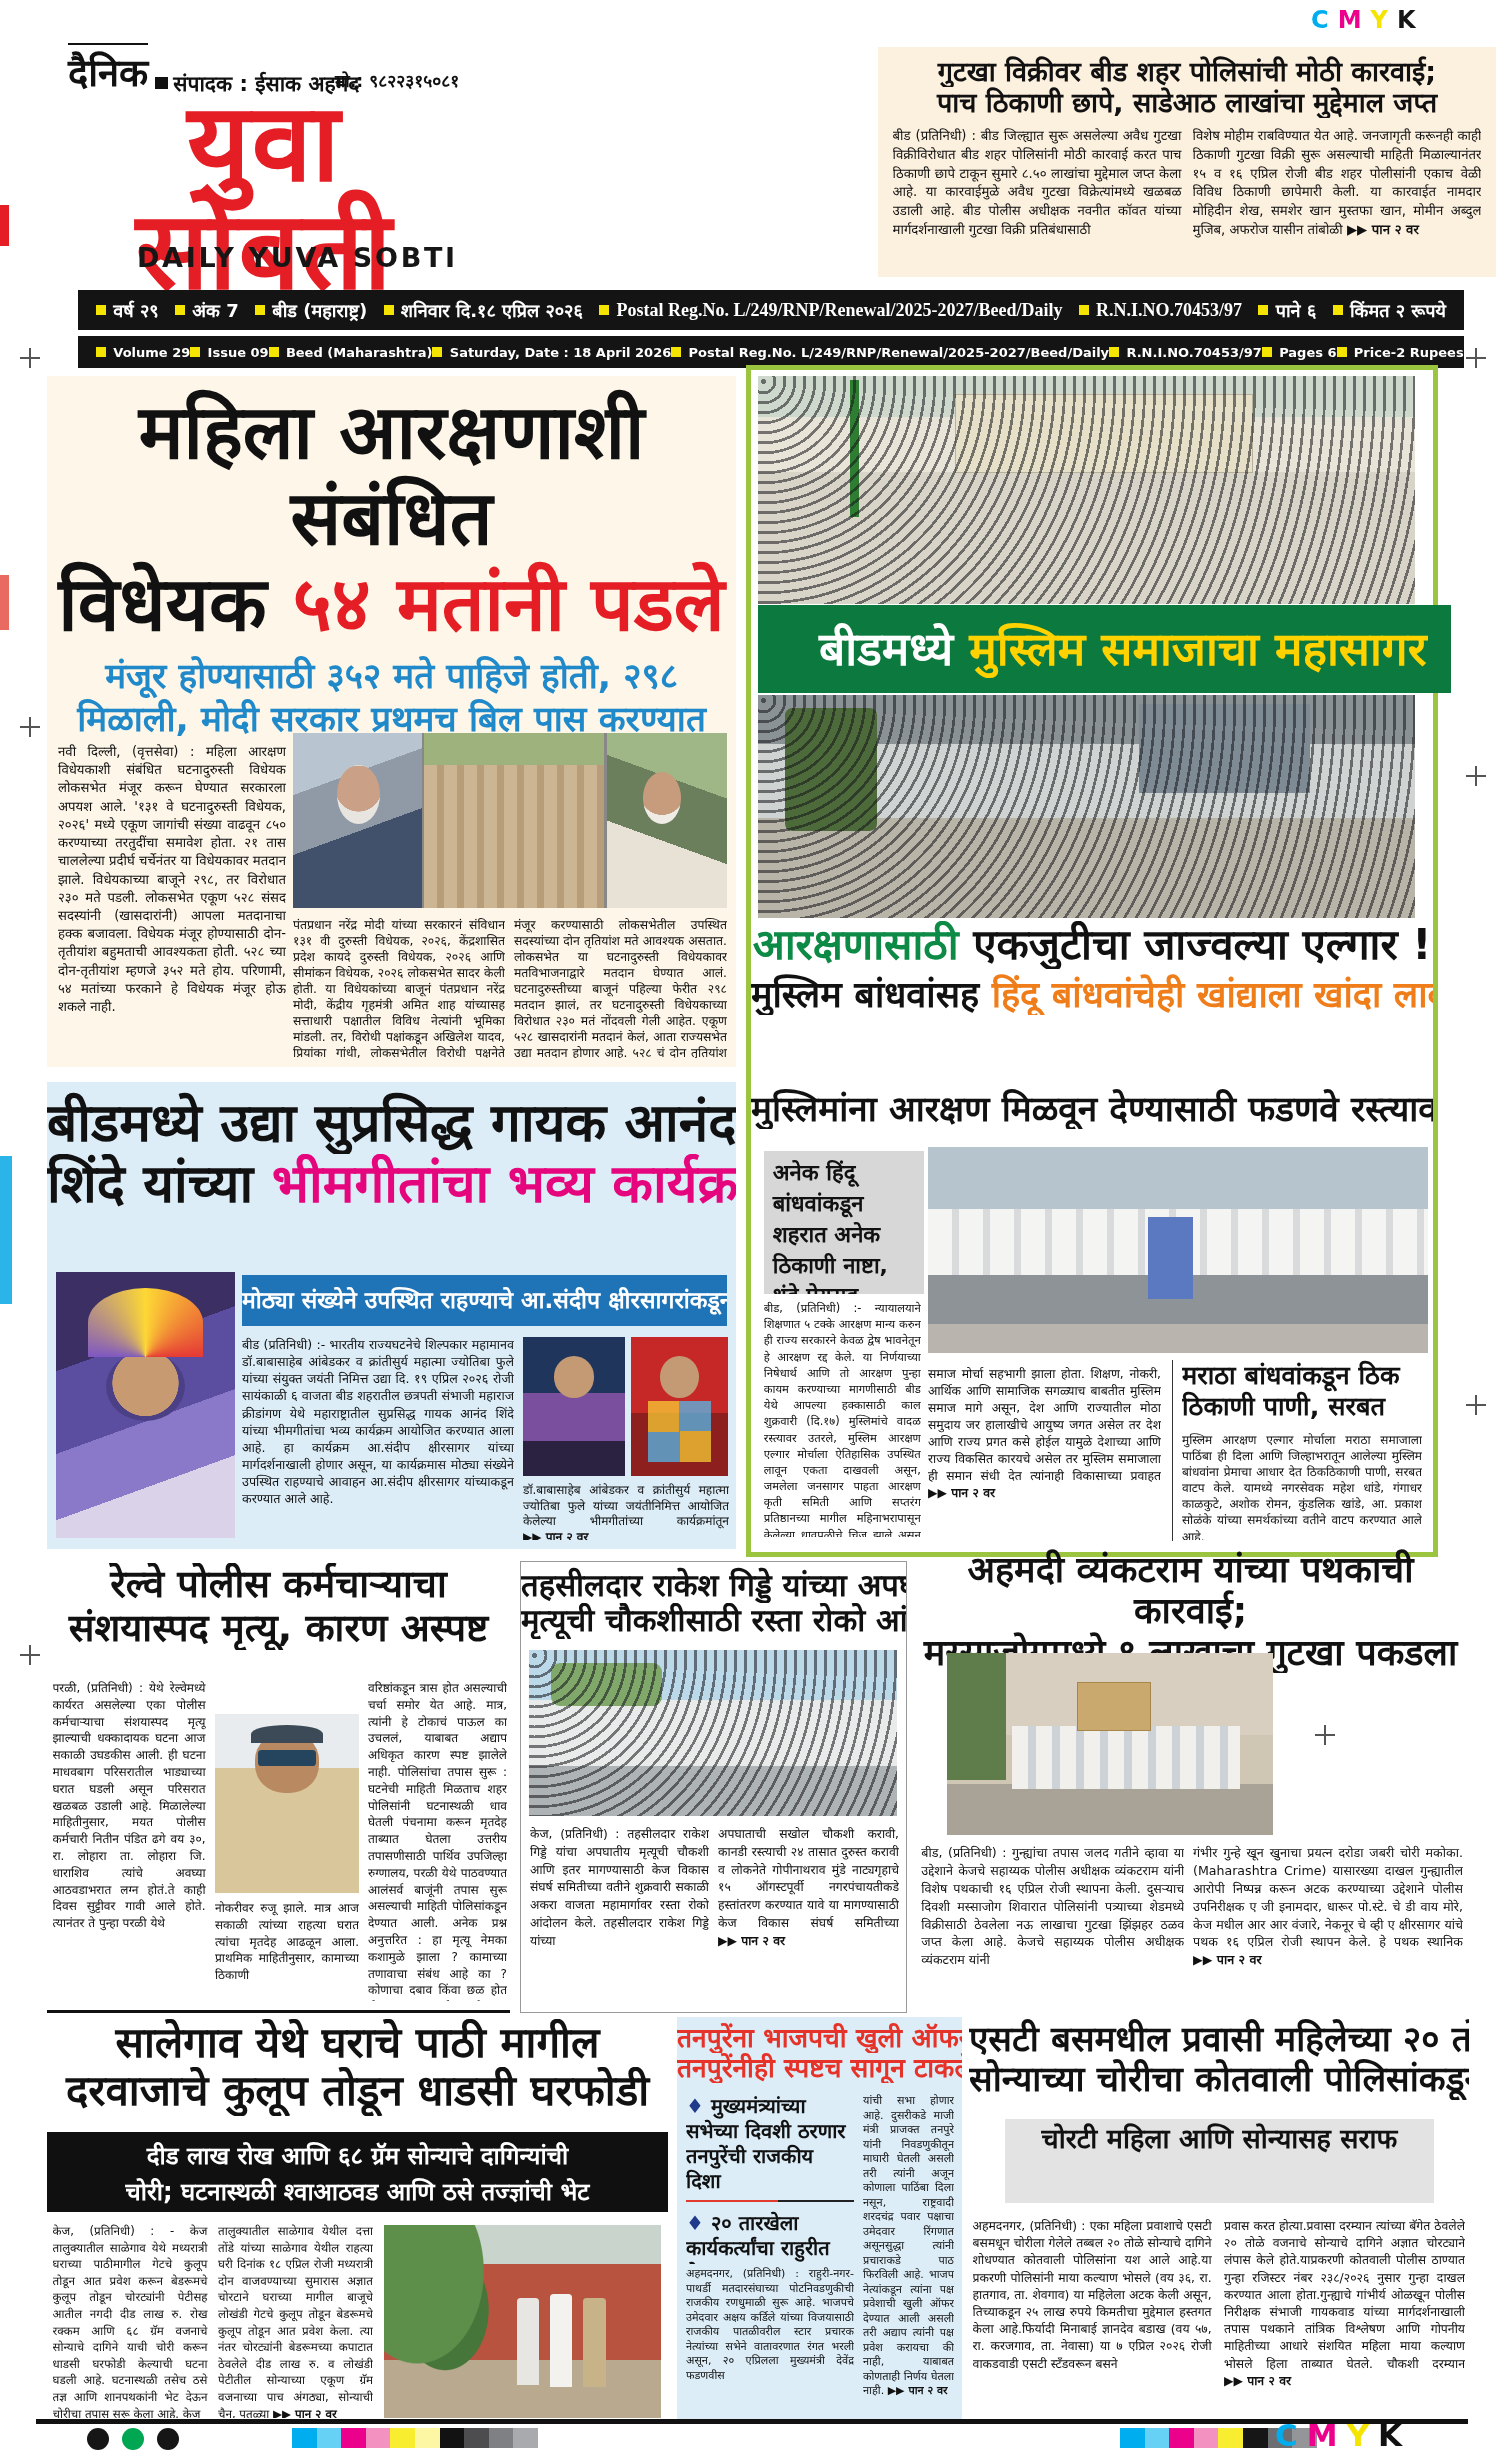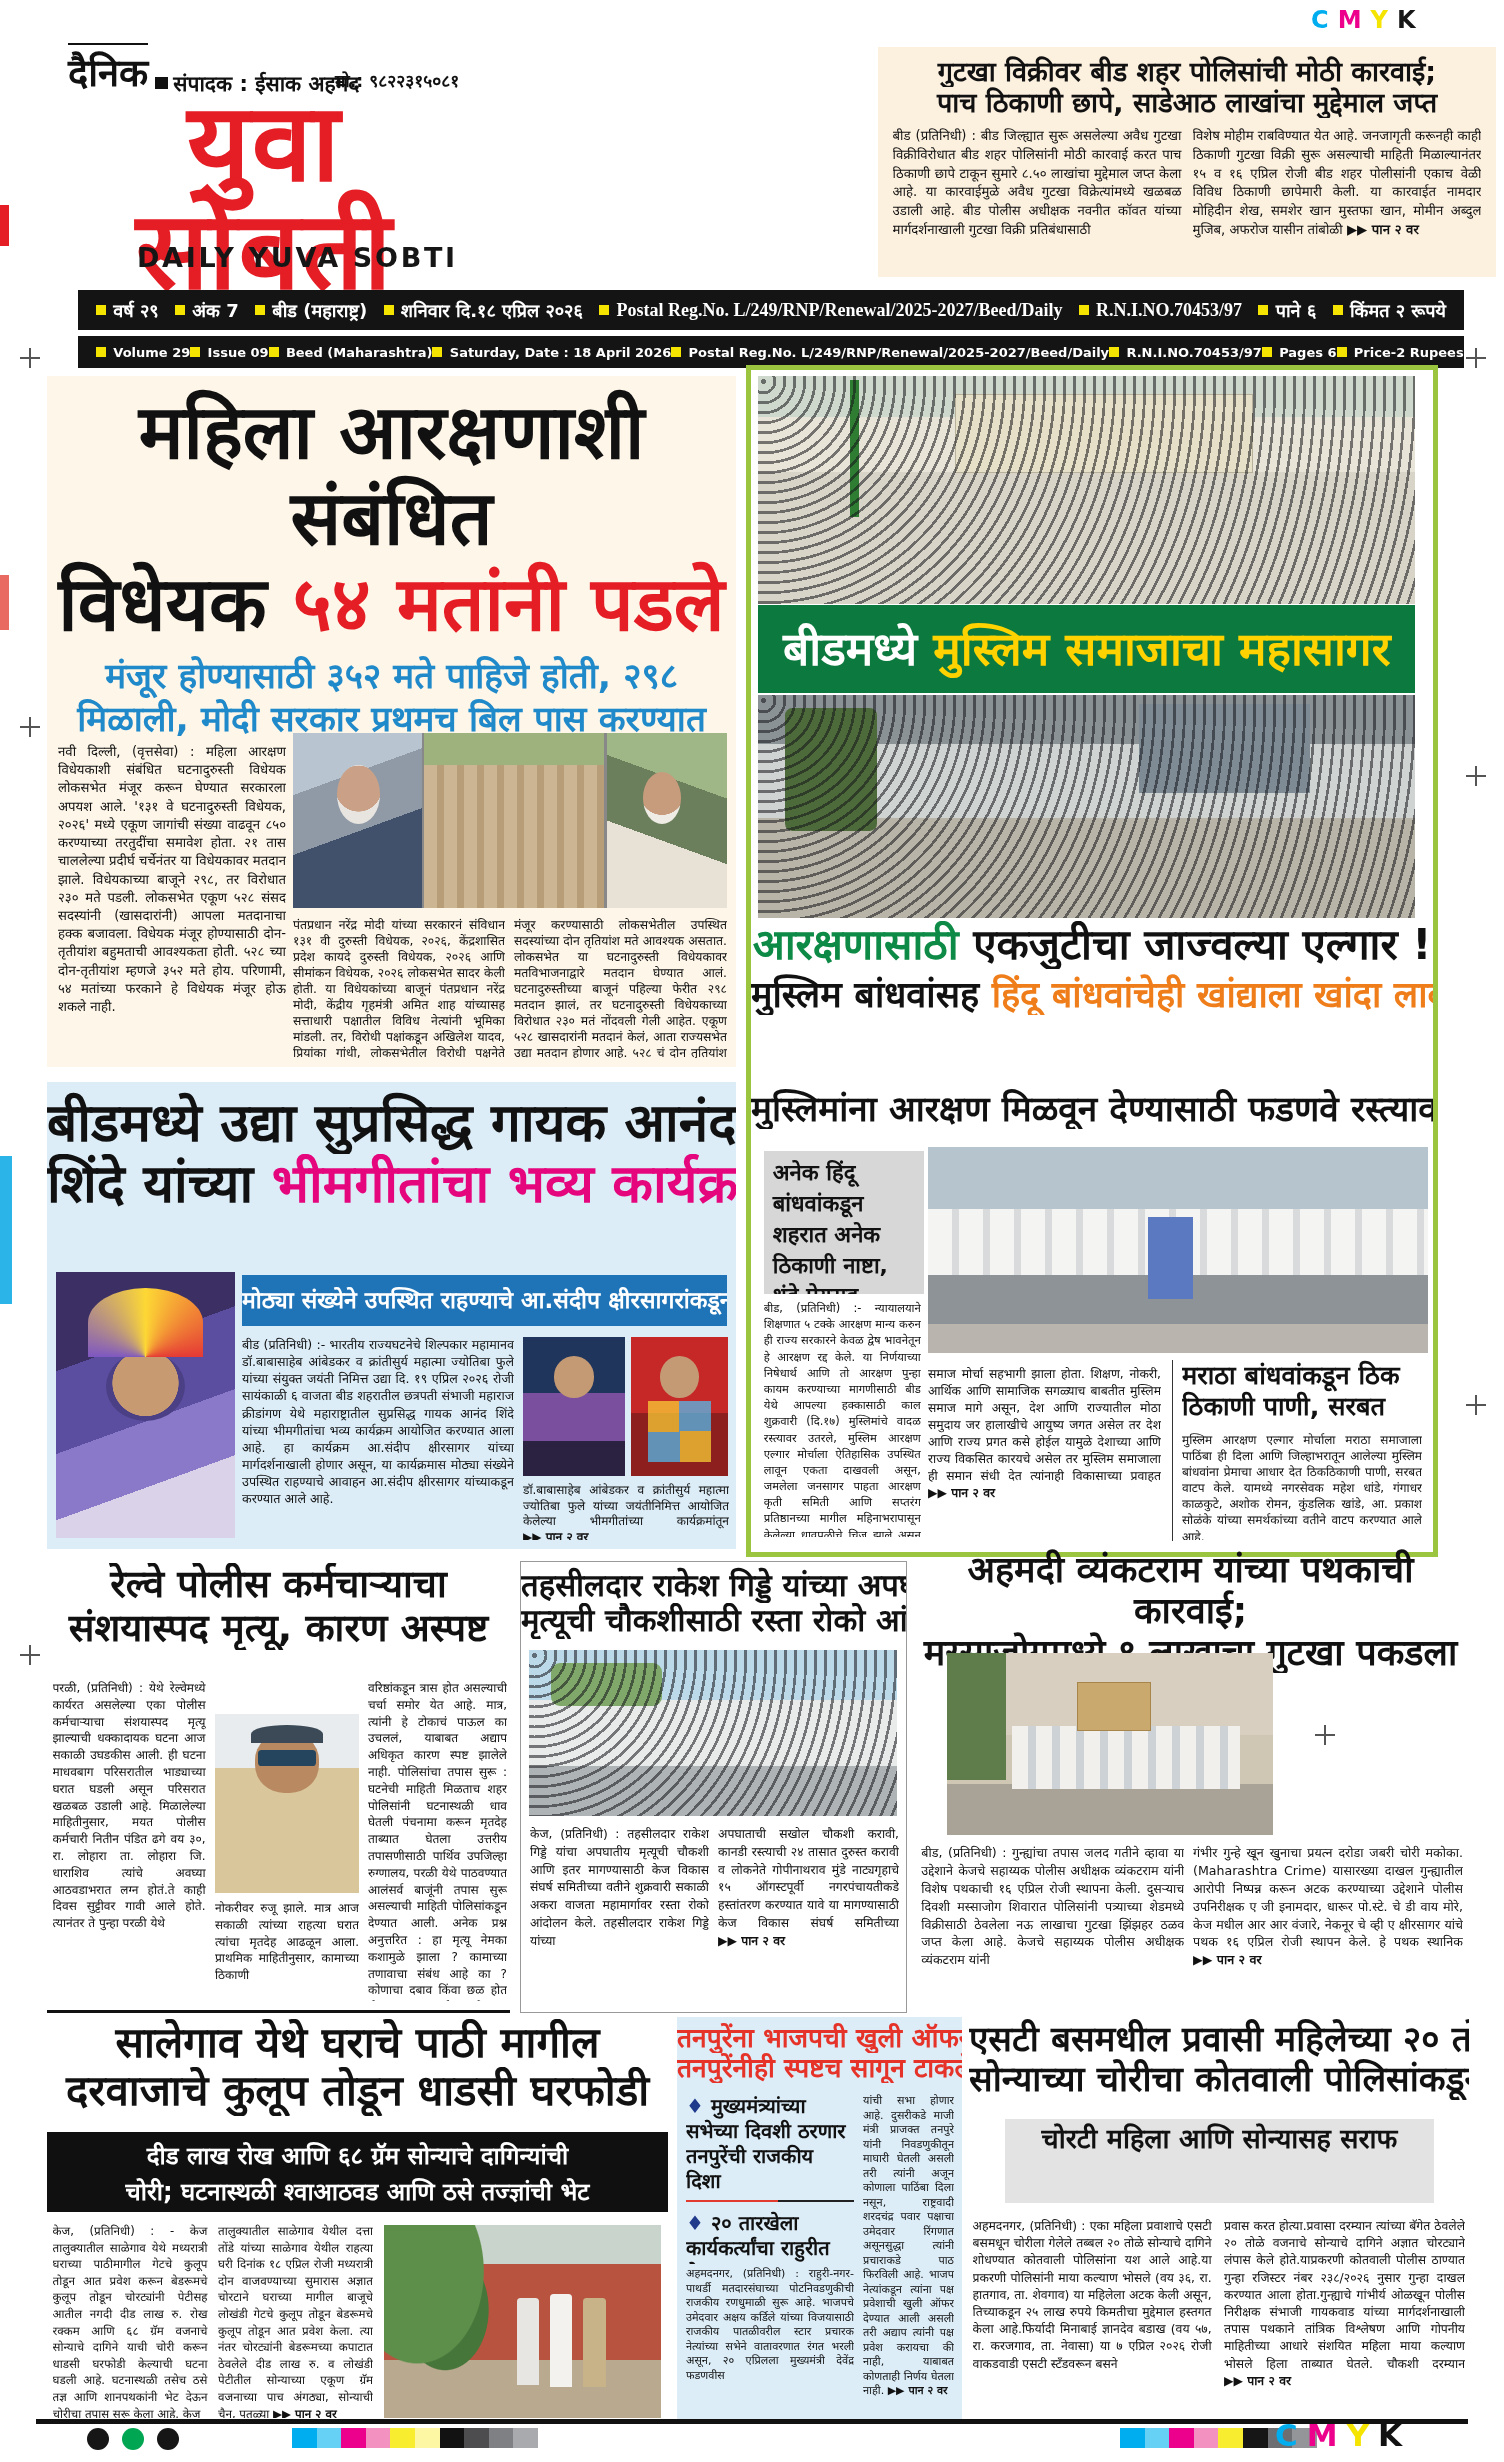--- a/index.html
+++ b/index.html
@@ -175,21 +175,21 @@
       <span>मंजूर करण्यासाठी लोकसभेतील उपस्थित सदस्यांच्या दोन तृतियांश मते आवश्यक असतात. लोकसभेत या घटनादुरुस्ती विधेयकावर मतविभाजनाद्वारे मतदान घेण्यात आलं. घटनादुरुस्तीच्या बाजूनं पहिल्या फेरीत २९८ मतदान झालं, तर घटनादुरुस्ती विधेयकाच्या विरोधात २३० मतं नोंदवली गेली आहेत. एकूण ५२८ खासदारांनी मतदानं केलं, आता राज्यसभेत उद्या मतदान होणार आहे. ५२८ चं दोन तृतियांश ३५२ होत त्यामुळं घटनादुरुस्ती विधेयक मंजुरीसाठी आवश्यक संख्याबळ सरकारकडे नसल्याचं स्पष्ट झालं. लोकसभा अध्यक्ष ओम बिर्ला यांनी</span>
       
     </p>
   </div>
 
   <div class="abs" style="left:746px;top:365px;width:682px;height:1182px;border:5.5px solid #9bc53e;background:#fff;">
     <div class="photo crowd" style="left:7.3px;top:5.5px;width:657px;height:228px;background:linear-gradient(180deg,#cfd8cc 0 18%,#e9e4d8 18% 42%,#d8d4c8 42% 100%);">
       <div style="position:absolute;left:30%;top:8%;width:45%;height:34%;background:#e7e0c8;border:1.8px solid #b7b09a;"></div>
       <div style="position:absolute;left:14%;top:2%;width:9px;height:60%;background:#2e7d32;"></div>
     </div>
-    <div class="ctr" style="position:absolute;left:7.3px;top:235px;width:657px;height:88px;background:#0c7a3e;line-height:88px;font-weight:bold;font-size:46px;white-space:nowrap;">
+    <div class="ctr" style="position:absolute;left:7.3px;top:235px;width:657px;height:88px;background:#0c7a3e;line-height:88px;font-weight:bold;font-size:46px;white-space:nowrap;padding-left:36px;">
       <span style="color:#ffffff;">बीडमध्ये </span><span style="color:#ffd200;">मुस्लिम समाजाचा महासागर</span>
     </div>
     <div class="photo crowd" style="left:7.3px;top:325px;width:657px;height:223px;background:linear-gradient(180deg,#8a9296 0 22%,#cfd3d2 22% 55%,#b9b4a8 55% 100%);">
       <div style="position:absolute;left:4%;top:6%;width:14%;height:55%;background:#4d6b3a;border-radius:7.3px;"></div>
       <div style="position:absolute;left:58%;top:4%;width:26%;height:40%;background:#7e8b94;"></div>
     </div>
     <div class="ctr headline" style="position:absolute;left:0;top:551px;width:100%;font-size:42px;white-space:nowrap;">
       <span style="color:#0d8a45;">आरक्षणासाठी </span><span>एकजुटीचा जाज्वल्या एल्गार !</span>
     </div>
     <div class="ctr headline" style="position:absolute;left:0;top:604px;width:100%;font-size:36px;white-space:nowrap;">

